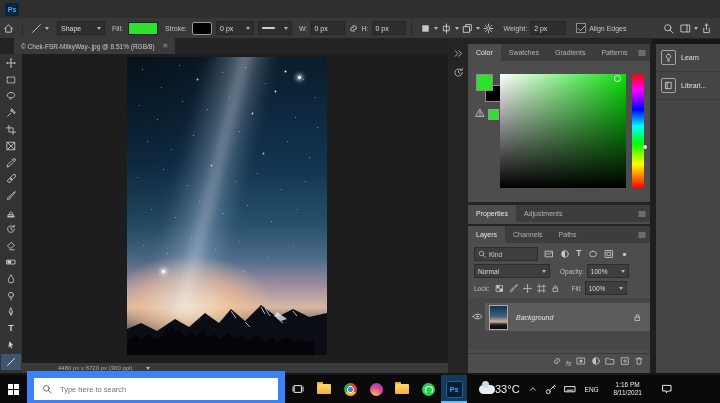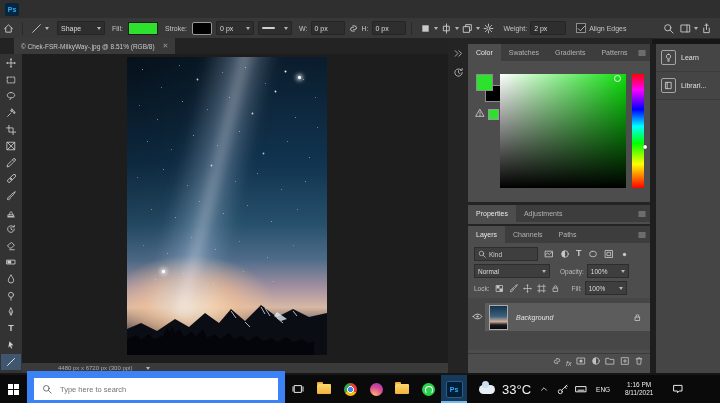--- a/index.html
+++ b/index.html
@@ -149,21 +149,21 @@
   .app-folder::before{content:"";position:absolute;left:0;top:-2px;width:6px;height:2px;background:#f3b13f;border-radius:1px 1px 0 0;}
   .app-chrome{width:13px;height:13px;border-radius:50%;
      background:radial-gradient(circle,#4285f4 0 27%,#fff 27% 38%,transparent 38%),
                 conic-gradient(#ea4335 0 33%,#fbbc05 33% 66%,#34a853 66% 100%);}
   .app-insta{width:13px;height:13px;border-radius:50%;
      background:radial-gradient(circle at 30% 100%,#fdc468,#df4996 55%,#8a3ab9 95%);}
   .app-whats{width:13px;height:13px;border-radius:50%;background:#2ad04b;position:relative;}
   .app-whats::after{content:"";position:absolute;left:3.5px;top:3.5px;width:6px;height:6px;border:1.3px solid #fff;border-radius:50%;border-bottom-color:transparent;}
   .app-ps{width:15px;height:15px;background:#001e36;border:1px solid #2a5d8a;border-radius:2px;color:#35aaff;
           font-size:7px;font-weight:bold;display:flex;align-items:center;justify-content:center;}
-  #weather{display:flex;align-items:center;gap:7px;margin-left:12px;font-size:13px;color:#f0f0f0;flex:none;}
+  #weather{display:flex;align-items:center;gap:0;margin-left:12px;font-size:11px;color:#f0f0f0;flex:none;}
   .cloud{width:16px;height:9px;background:#e8eef5;border-radius:5px;position:relative;}
   .cloud::before{content:"";position:absolute;left:3px;top:-4px;width:7px;height:7px;border-radius:50%;background:#cddcf0;}
   #lang{font-size:6.5px;color:#ececec;margin:0 5px;flex:none;}
   #clock{font-size:6.5px;color:#ececec;text-align:center;line-height:8px;margin:0 4px;flex:none;width:40px;}
 </style>
 </head>
 <body>
 
 <div id="screen">
 

